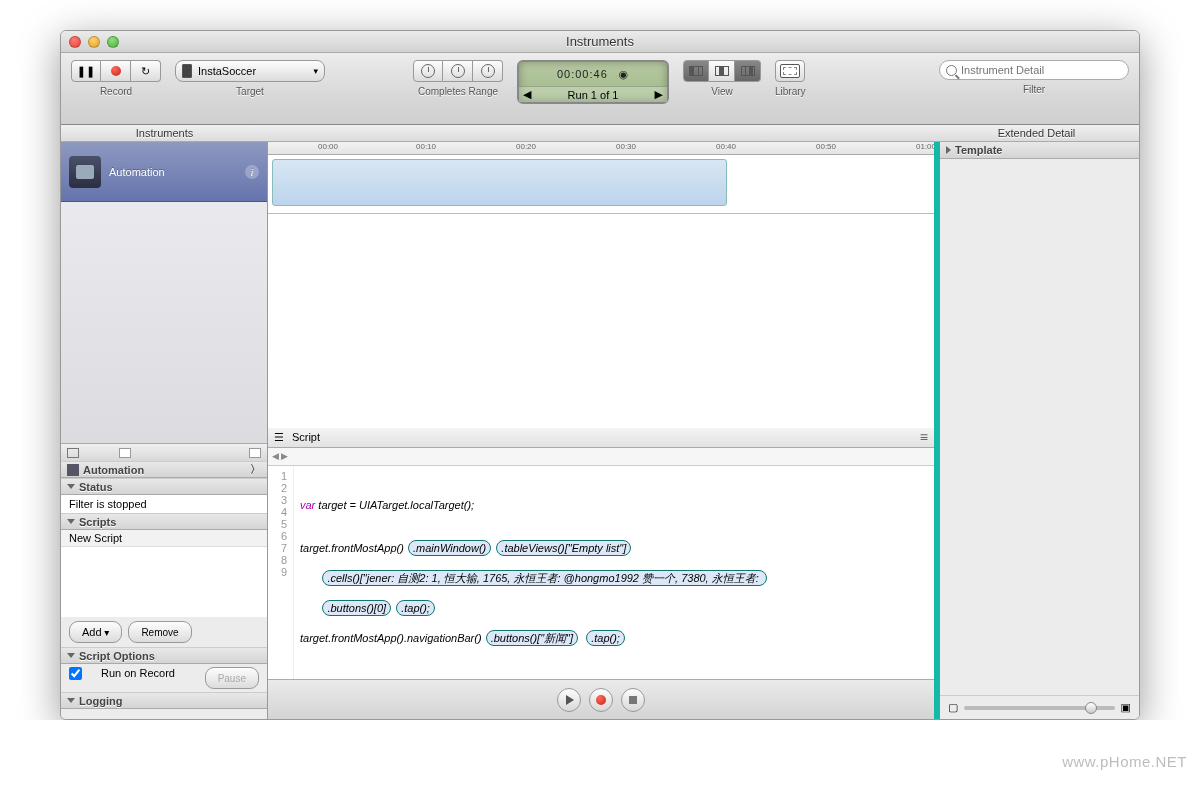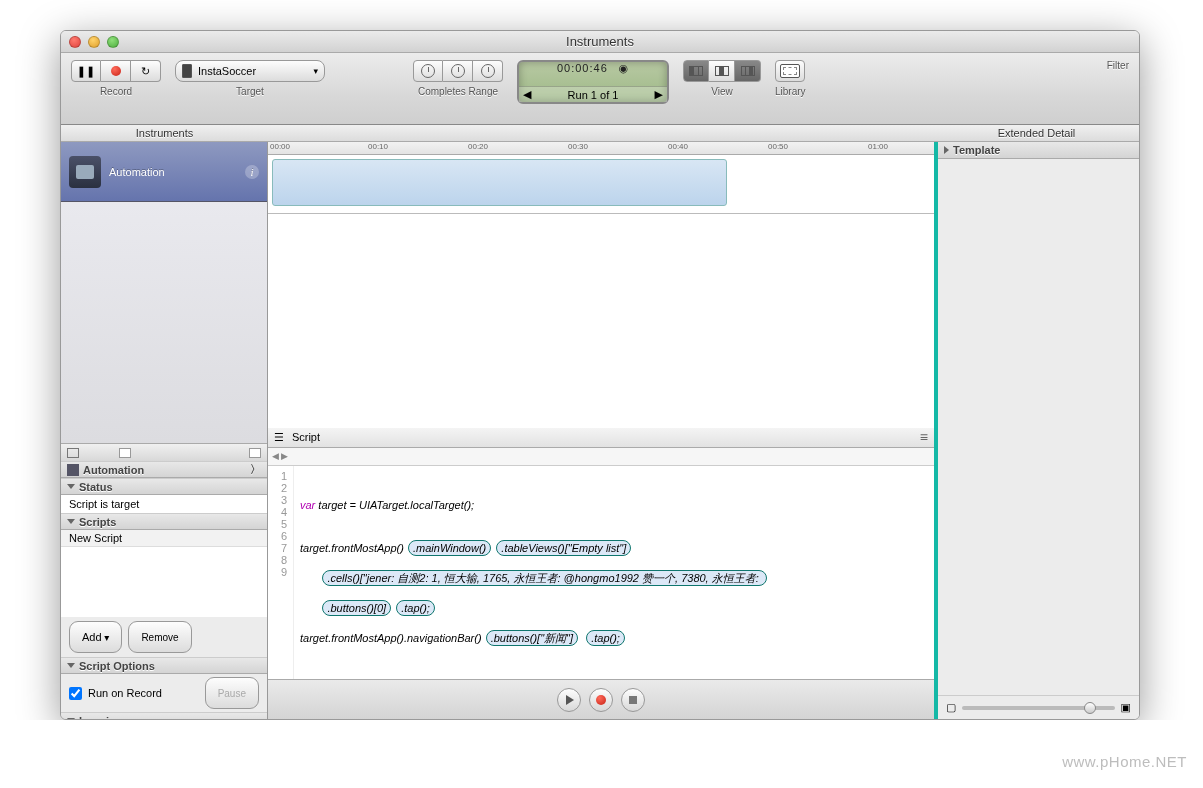--- a/index.html
+++ b/index.html
@@ -14,66 +14,66 @@
 .tbgrp { display: flex; flex-direction: column; align-items: center; gap: 4px; }
 .tblbl { font-size: 10px; color: #555; text-shadow: 0 1px #fff; }
 .btnrow { display: flex; }
 .rbtn { width: 30px; height: 22px; background: linear-gradient(#fdfdfd,#dcdcdc); border: 1px solid #999; display: flex; align-items: center; justify-content: center; }
 .rbtn:first-child{border-radius:4px 0 0 4px;} .rbtn:last-child{border-radius:0 4px 4px 0;} .rbtn:not(:first-child){border-left:none;}
 .rbtn.round{border-radius:4px;}
 .targetsel { width: 150px; height: 22px; background: linear-gradient(#fdfdfd,#dcdcdc); border: 1px solid #999; border-radius: 8px; display: flex; align-items: center; padding: 0 6px; gap: 6px; }
 .phoneico{width:10px;height:14px;border:1px solid #555;border-radius:1px;background:#444;}
 .carrow{margin-left:auto;font-size:9px;}
 .lcd { width: 152px; height: 44px; background: linear-gradient(#b8c9a3,#9db886); border: 2px solid #888; border-radius: 6px; display: flex; flex-direction: column; box-shadow: inset 0 0 8px rgba(0,0,0,0.3); }
-.lcdtime { flex:1; display:flex; justify-content:center; font-family: monospace; font-size: 16px; letter-spacing: 1px; color:#222;}
+.lcdtime { flex:1; display:flex; align-items:center; justify-content:center; font-family: monospace; font-size: 16px; letter-spacing: 1px; color:#222;}
 .lcdrun { height: 16px; background: rgba(255,255,255,0.25); display:flex; align-items:center; justify-content:space-between; padding:0 4px; font-size:10px; border-top:1px solid rgba(0,0,0,0.2);}
 .viewseg .rbtn{width:26px;}
 .viewseg .rbtn.active{background:linear-gradient(#888,#666);}
 .segbox{width:14px;height:10px;border:1px solid #555;display:flex;}
 .segbox span{flex:1;border-right:1px solid #555;}
 .segbox span:last-child{border:none;}
 .libico{width:20px;height:14px;border:1px solid #555;border-radius:2px;position:relative;background:#fff;}
 .libico::before{content:"";position:absolute;left:2px;right:2px;top:2px;bottom:2px;border:1px dashed #888;}
 .spacer{flex:1;}
 .searchf{width:190px;height:20px;background:#fff;border:1px solid #aaa;border-radius:10px;display:flex;align-items:center;padding:0 6px;gap:4px;}
 .searchf input{border:none;outline:none;flex:1;font-size:11px;}
 .mag{width:11px;height:11px;border:1.5px solid #777;border-radius:50%;position:relative;}
 .mag::after{content:"";position:absolute;width:5px;height:1.5px;background:#777;bottom:-3px;right:-4px;transform:rotate(45deg);}
 
 .subhdr{height:17px;background:linear-gradient(#f0f0f0,#dcdcdc);border-bottom:1px solid #aaa;display:flex;font-size:10px;color:#333;}
 .subhdr>div{text-align:center;padding-top:2px;text-shadow:0 1px #fff;}
 
 .mainarea{flex:1;display:flex;overflow:hidden;}
 .col-left{width:207px;display:flex;flex-direction:column;border-right:1px solid #999;}
 .col-mid{flex:1;display:flex;flex-direction:column;overflow:hidden;}
-.col-right{width:205px;background:#ececec;border-left:4px solid #14b8a6;}
+.col-right{width:205px;background:#ececec;border-left:6px solid #14b8a6;}
 
 .trackhdr{height:60px;background:linear-gradient(#8e99c0,#6574ad);border-bottom:1px solid #556;display:flex;align-items:center;padding:0 8px;gap:8px;color:#fff;font-size:12px;text-shadow:0 -1px rgba(0,0,0,0.3);}
 .instico{width:32px;height:32px;background:linear-gradient(#4a5068,#2a3040);border-radius:4px;display:flex;align-items:center;justify-content:center;}
 .instico::before{content:"";width:18px;height:14px;background:#9ab;border-radius:2px;}
 .infob{width:14px;height:14px;border-radius:50%;background:#rgba(255,255,255,0.3);color:#fff;font-style:italic;font-family:serif;text-align:center;line-height:14px;margin-left:auto;background:rgba(255,255,255,0.25);}
 .trackbody{flex:1;background:linear-gradient(#e9e9ee,#dcdce0);}
 .trackfoot{height:18px;background:linear-gradient(#f0f0f0,#d8d8d8);border-top:1px solid #aaa;display:flex;align-items:center;padding:0 6px;gap:40px;}
 .tfico{width:12px;height:10px;border:1px solid #777;}
 .tfslot{width:12px;height:10px;border:1px solid #999;background:#fff;}
 
 .timeline-ruler{height:13px;background:linear-gradient(#f2f2f2,#e4e4e4);border-bottom:1px solid #aaa;position:relative;font-size:8px;color:#666;}
-.tick{position:absolute;top:0;font-size:8px;}
+.tick{position:absolute;top:0;font-size:8px;margin-left:48px;}
 .timeline-track{height:59px;border-bottom:1px solid #bbb;background:#fff;padding:4px;}
 .tlblock{height:47px;width:455px;background:linear-gradient(#d8e6f4,#bcd4ec);border:1px solid #8bb;border-radius:3px;}
 .timeline-fill{flex:1;background:#fff;}
 
 .sechead{height:17px;background:linear-gradient(#e8e8e8,#d4d4d4);border-top:1px solid #ccc;border-bottom:1px solid #aaa;display:flex;align-items:center;padding:0 6px;font-size:10px;font-weight:bold;color:#444;text-shadow:0 1px #fff;}
 .tri{display:inline-block;width:0;height:0;border-left:4px solid transparent;border-right:4px solid transparent;border-top:5px solid #666;margin-right:4px;}
 .trir{border-top:4px solid transparent;border-bottom:4px solid transparent;border-left:5px solid #666;border-right:none;margin-right:4px;}
 .plain{padding:3px 8px;font-size:11px;background:#fff;}
 .lsitm{padding:2px 8px;background:#f2f2f2;border-bottom:1px solid #ddd;}
 .btnbar{display:flex;gap:6px;padding:4px 8px;background:#ececec;}
-.pillbtn{height:32px;padding:0 12px;background:linear-gradient(#fdfdfd,#dcdcdc);border:1px solid #999;border-radius:9px;font-size:10px;display:flex;align-items:center;}
-.chkrow{display:flex;align-items:center;gap:6px;padding:3px 8px;background:#ececec;}
+.pillbtn{height:22px;padding:0 12px;background:linear-gradient(#fdfdfd,#dcdcdc);border:1px solid #999;border-radius:9px;font-size:10px;display:flex;align-items:center;}
+.chkrow{display:flex;gap:19px;padding:3px 8px;background:#ececec;}
 .chkrow input{width:13px;height:13px;}
 .leftlower{flex:1;background:#ececec;overflow:auto;}
 
 .crumbbar{height:20px;background:linear-gradient(#f4f4f4,#e2e2e2);border-bottom:1px solid #aaa;display:flex;align-items:center;padding:0 6px;font-size:11px;gap:8px;}
 .menu-icon{margin-left:auto;font-size:14px;color:#666;}
 .navarr{height:18px;background:#f6f6f6;border-bottom:1px solid #ccc;display:flex;align-items:center;padding:0 4px;gap:2px;}
 .smtri{font-size:9px;color:#888;}
 
 .editor{flex:1;background:#fff;display:flex;overflow:auto;font-family:Menlo,monospace;font-size:11px;}
 .gutter{width:26px;background:#fff;color:#999;text-align:right;padding:4px 6px 0 0;border-right:1px solid #eee;}
@@ -178,20 +178,24 @@
       <div class="tblbl">View</div>
     </div>
     <div class="tbgrp">
       <div class="rbtn round">
           <div class="libico"></div>
         </div>
       <div class="tblbl">Library</div>
     </div>
     <div class="spacer"></div>
     <div class="tbgrp">
+      <div class="searchf">
+        <div class="mag"></div>
+        <input placeholder="Instrument Detail" style="">
+      </div>
       <div class="tblbl">Filter</div>
     </div>
   </div>
 
   <div class="subhdr">
     <div style="width:207px">Instruments</div>
     <div style="flex:1"></div>
     <div style="width:205px">Extended Detail</div>
   </div>
 
@@ -213,21 +217,21 @@
         <span style="width:12px;height:12px;background:#556;margin-right:4px;display:inline-block"></span>
         <span>Automation</span>
         <span style="margin-left:auto" class="sep">〉</span>
       </div>
 
       <div class="leftlower">
         <div class="sechead">
             <span class="tri"></span>
             <span>Status</span>
           </div>
-        <div class="plain">Script is target</div>
+        <div class="plain">Filter is stopped</div>
         <div class="sechead">
             <span class="tri"></span>
             <span>Scripts</span>
           </div>
         <div class="lsitm">New Script</div>
         <div style="height:70px;background:#fff"></div>
         <div class="btnbar">
           <div class="pillbtn"><span>Add</span>&nbsp;▾</div>
           <div class="pillbtn">Remove</div>
         </div>

